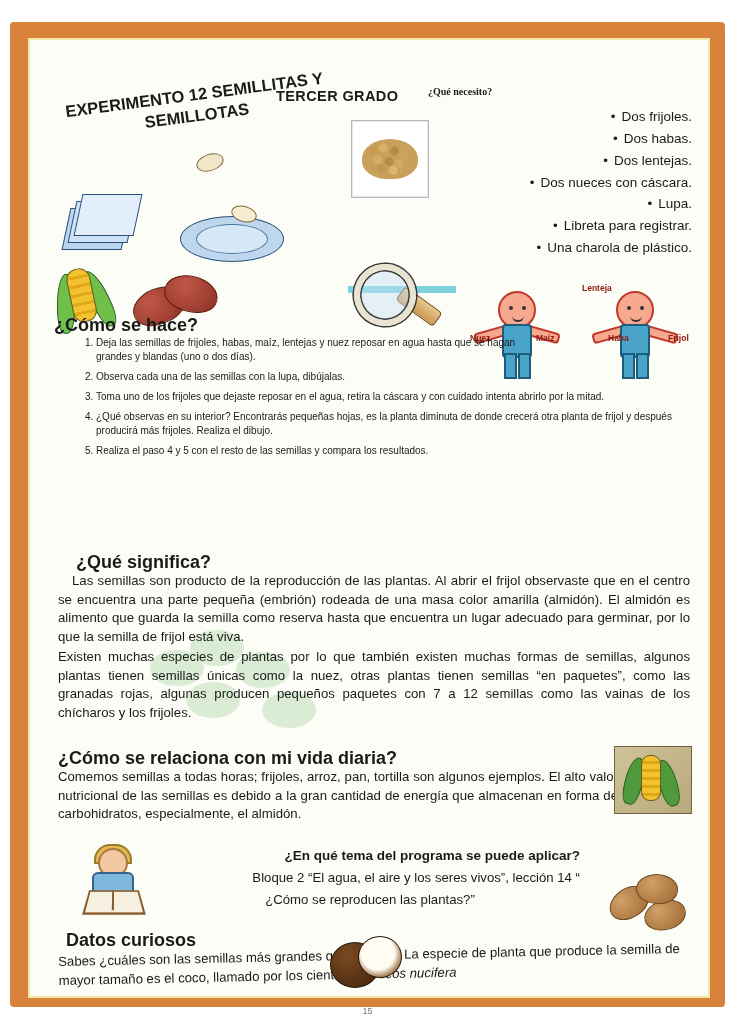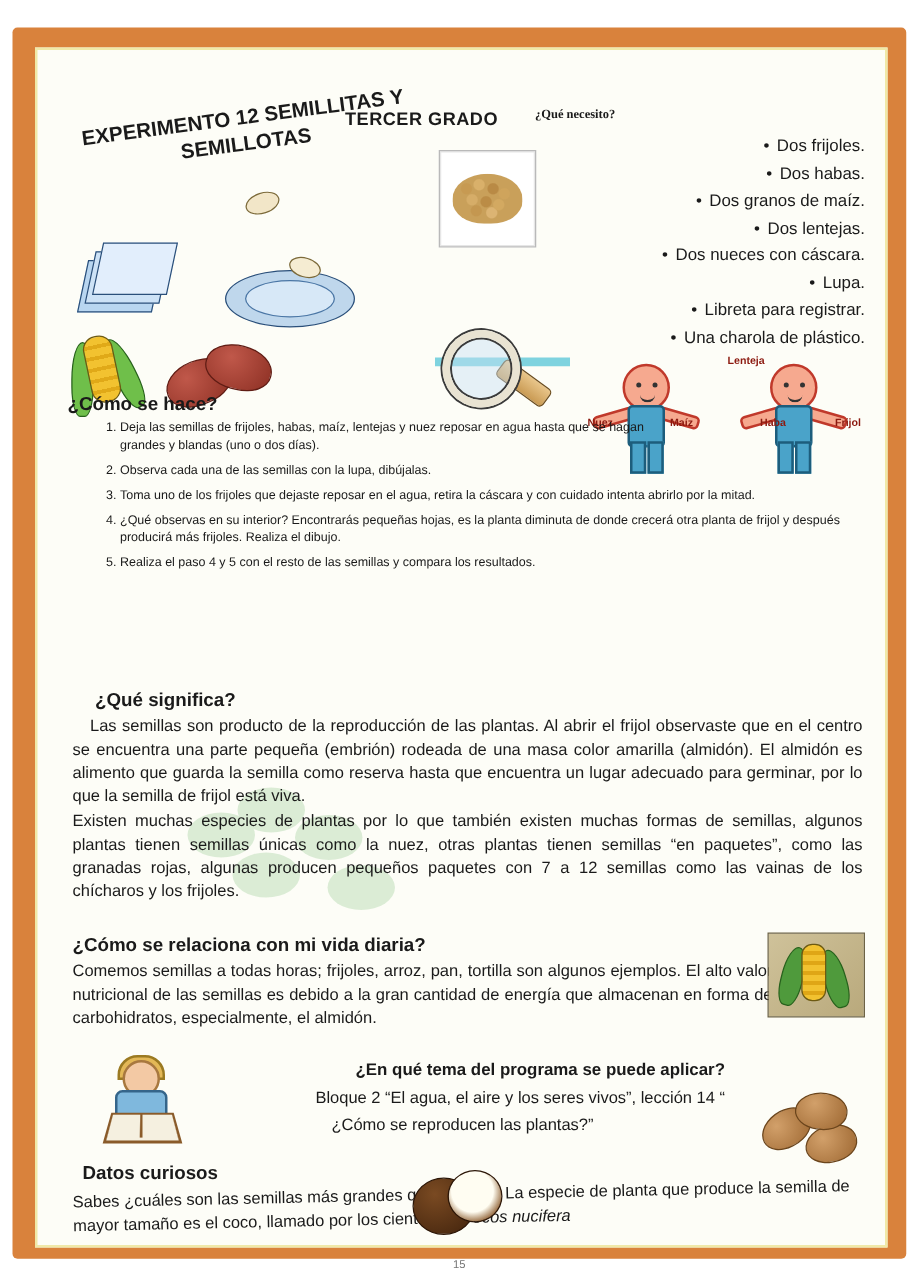--- a/index.html
+++ b/index.html
@@ -316,21 +316,21 @@
   .coconut .half {
     position:absolute; left: 28px; top: 0; width: 42px; height: 40px;
     border-radius: 50%;
     background: radial-gradient(circle at 45% 40%, #fffdf2 50%, #8a5a2c 78%, #4a2a10 100%);
     border: 1.5px solid #2c1607;
   }
 
   
   .h-sub {
     position: absolute;
-    font-size: 15px;
+    font-size: 18px;
     font-weight: bold;
   }
   .p {
     position: absolute;
     font-size: 13.2px;
     line-height: 1.42;
     text-align: justify;
   }
   .howto-title { left: 24px; top: 275px; }
   ol.steps {
@@ -384,21 +384,20 @@
   <div class="page-inner">
     <div class="content">
 
       <div class="grade-title">TERCER GRADO</div>
       <div class="exp-title">EXPERIMENTO 12 SEMILLITAS Y SEMILLOTAS</div>
 
       <div class="need-title">¿Qué necesito?</div>
       <ul class="need-list">
         <li>Dos frijoles.</li>
         <li>Dos habas.</li>
-        <li>Dos granos de maíz.</li>
         <li>Dos lentejas.</li>
         <li>Dos nueces con cáscara.</li>
         <li>Lupa.</li>
         <li>Libreta para registrar.</li>
         <li>Una charola de plástico.</li>
       </ul>
 
       <div class="art seed-photo">
         <div class="pile"></div>
       </div>

